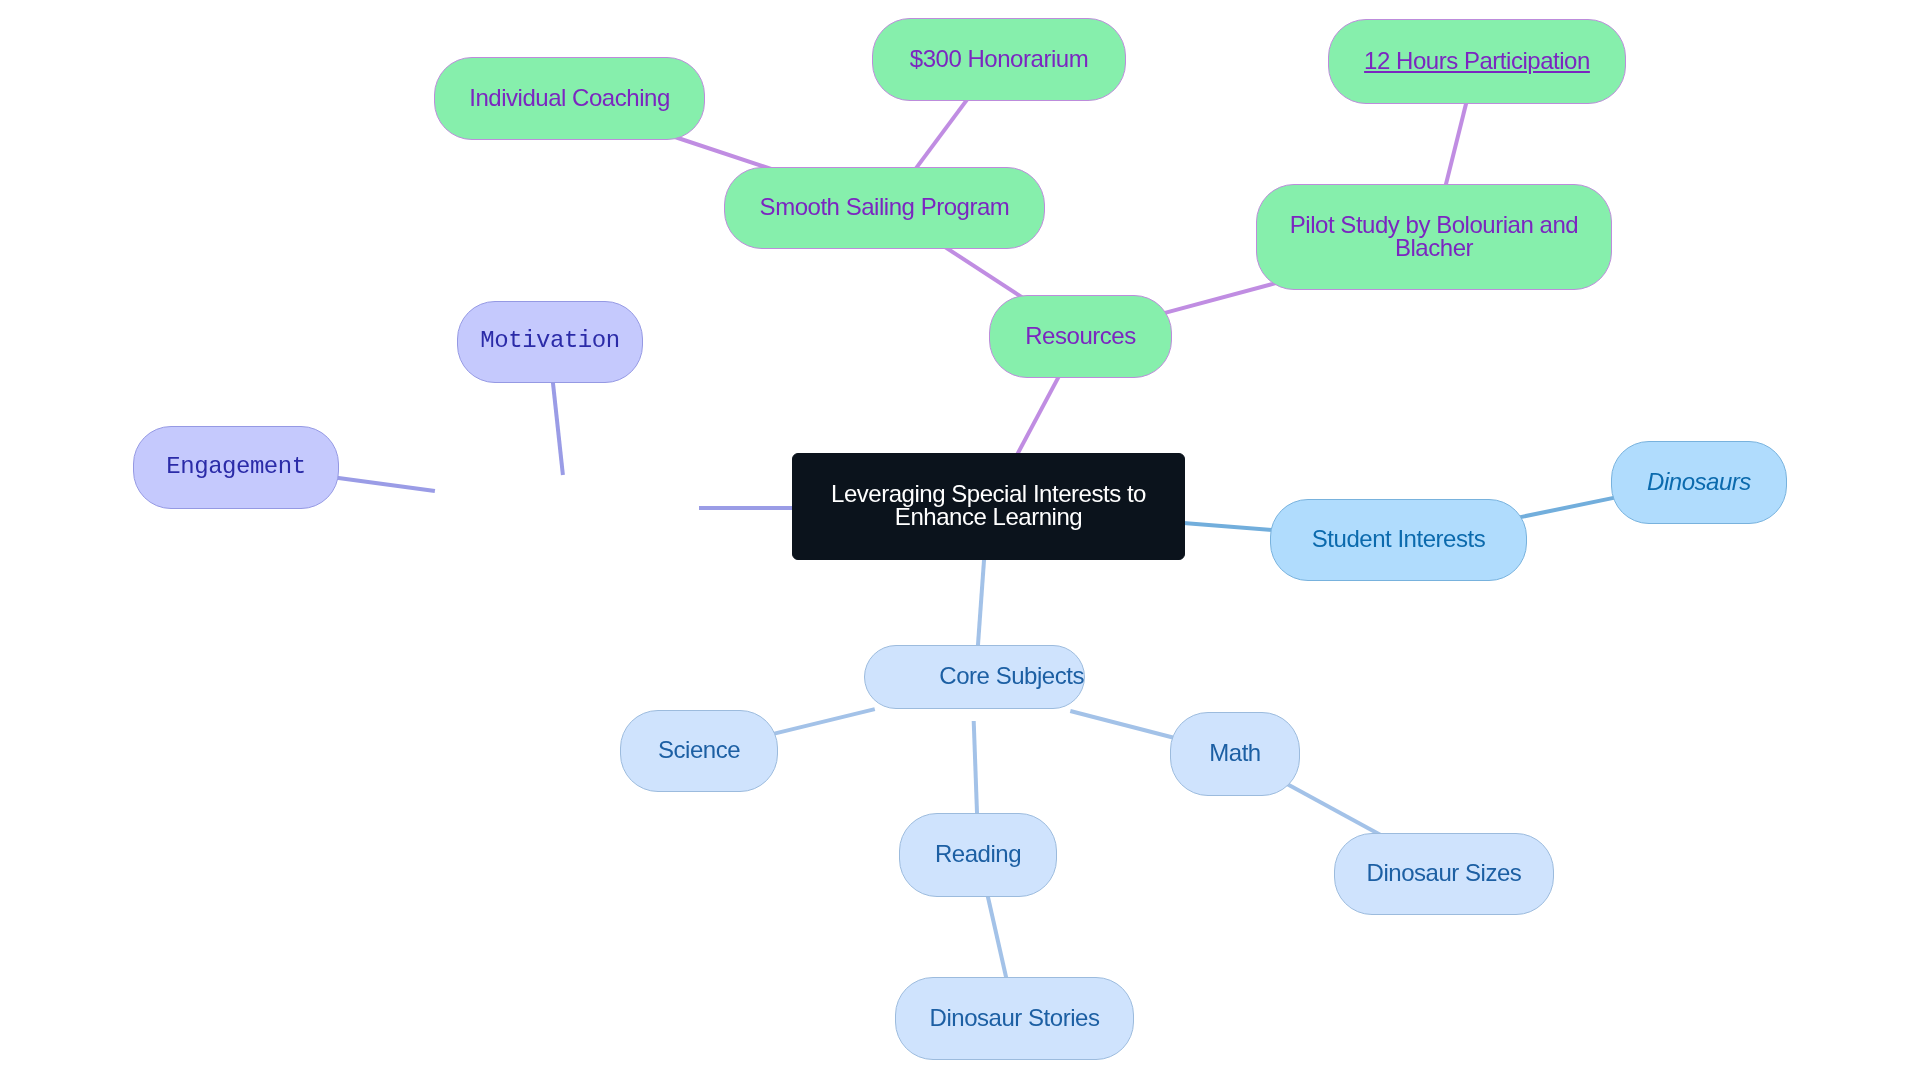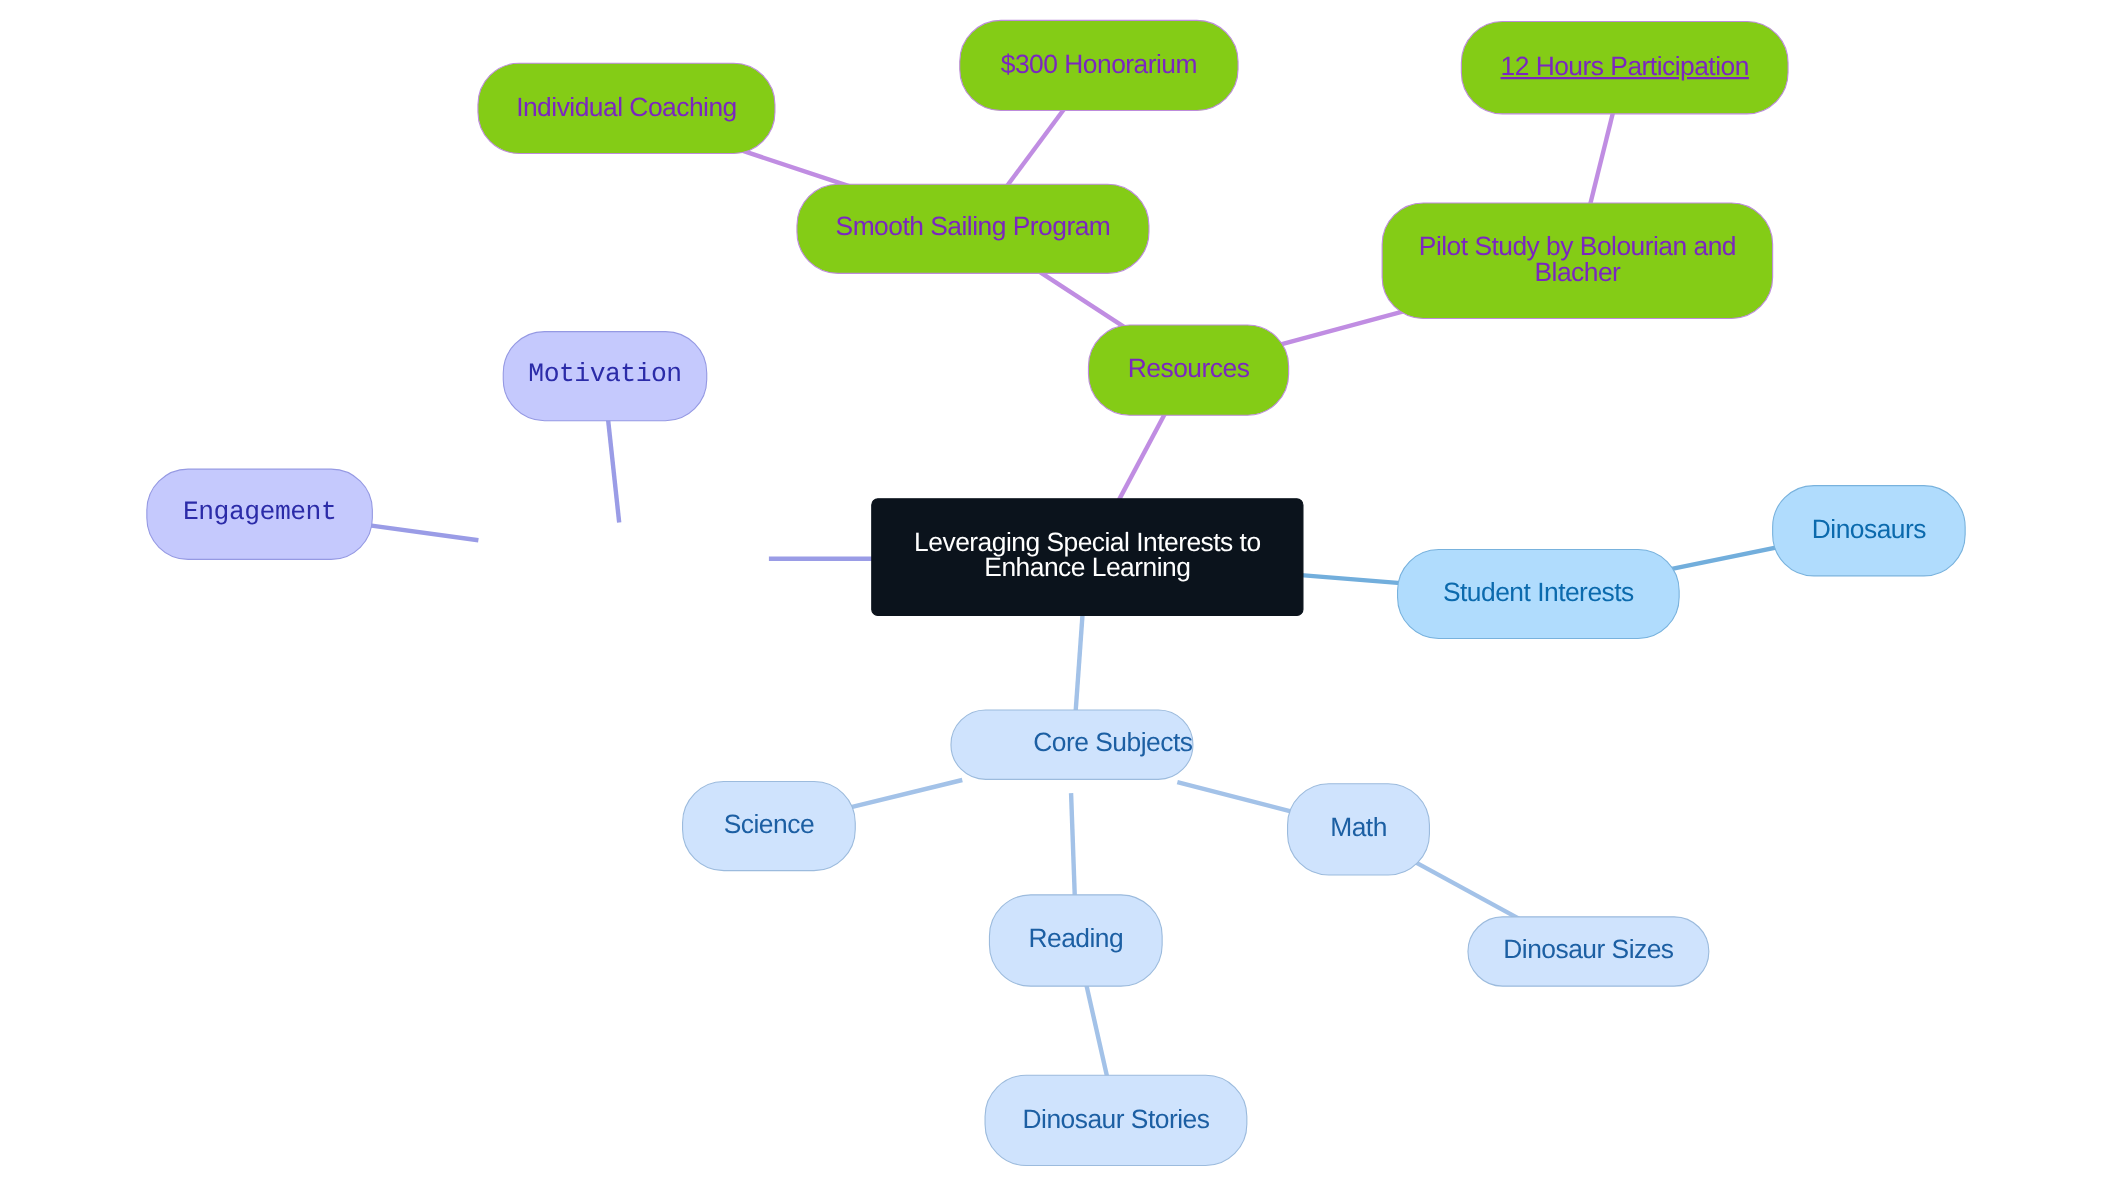--- a/index.html
+++ b/index.html
@@ -12,21 +12,21 @@
 .e-indigo{stroke:#9a9ce6;}
 .e-blue{stroke:#a3c2e8;}
 .e-blue-dark{stroke:#72aedc;}
 #nodes{position:absolute;left:0;top:0;width:1920px;height:1083px;z-index:2;}
 .node{position:absolute;filter:opacity(1);box-sizing:border-box;
       display:flex;flex-direction:column;align-items:center;justify-content:center;
       border-radius:38px;border-style:solid;border-width:1.5px;
       text-align:center;line-height:1.0;font-size:24px;letter-spacing:-0.47px;}
 .node .line{display:block;line-height:23px;white-space:nowrap;position:relative;top:-1.5px;}
 .n-root{background:#0b131c;border-color:#0b131c;color:#ffffff;border-radius:6px;}
-.n-purple{background:#84cc16;border-color:#bd8cdb;color:#7b26c0;}
+.n-purple{background:#86efac;border-color:#bd8cdb;color:#7b26c0;}
 .n-indigo{background:#c5c9fd;border-color:#9599e3;color:#2b2ba8;font-family:Liberation Mono, monospace;}
 .n-blue{background:#cfe3fd;border-color:#9cbbdd;color:#1c5fa3;}
 .n-blue-dark{background:#b0dcfd;border-color:#78b2dd;color:#0b6aad;}
 </style>
 </head>
 <body>
 
 <svg id="edges" width="1920" height="1083" viewBox="0 0 1920 1083">
   <path class="edge e-purple" d="M 1014.2 460.1 L 1061.8 370.9" stroke="#c08de2"></path>
   <path class="edge e-purple" d="M 1026.7 300.4 L 941.3 244.6" stroke="#c08de2"></path>
@@ -73,34 +73,34 @@
   </div>
   <div class="node n-indigo" style="left:457px;top:301px;width:186px;height:82px;">
     <span class="line">Motivation</span>
   </div>
   <div class="node n-indigo" style="left:133px;top:426px;width:206px;height:83px;">
     <span class="line">Engagement</span>
   </div>
   <div class="node n-blue-dark" style="left:1270px;top:499px;width:257px;height:82px;">
     <span class="line">Student Interests</span>
   </div>
-  <div class="node n-blue-dark" style="left:1611px;top:441px;width:176px;height:83px;">
+  <div class="node n-blue-dark" style="left:1611px;top:441px;width:176px;height:83px;font-style:italic;">
     <span class="line">Dinosaurs</span>
   </div>
   <div class="node n-blue" style="left:864px;top:645px;width:221px;height:64px;align-items:flex-end;">
     <span class="line">Core Subjects</span>
   </div>
   <div class="node n-blue" style="left:620px;top:710px;width:158px;height:82px;">
     <span class="line">Science</span>
   </div>
   <div class="node n-blue" style="left:899px;top:813px;width:158px;height:84px;">
     <span class="line">Reading</span>
   </div>
   <div class="node n-blue" style="left:1170px;top:712px;width:130px;height:84px;">
     <span class="line">Math</span>
   </div>
-  <div class="node n-blue" style="left:1334px;top:833px;width:220px;height:64px;">
+  <div class="node n-blue" style="left:1334px;top:833px;width:220px;height:82px;">
     <span class="line">Dinosaur Sizes</span>
   </div>
   <div class="node n-blue" style="left:895px;top:977px;width:239px;height:83px;">
     <span class="line">Dinosaur Stories</span>
   </div>
 </div>
 
 </body></html>

